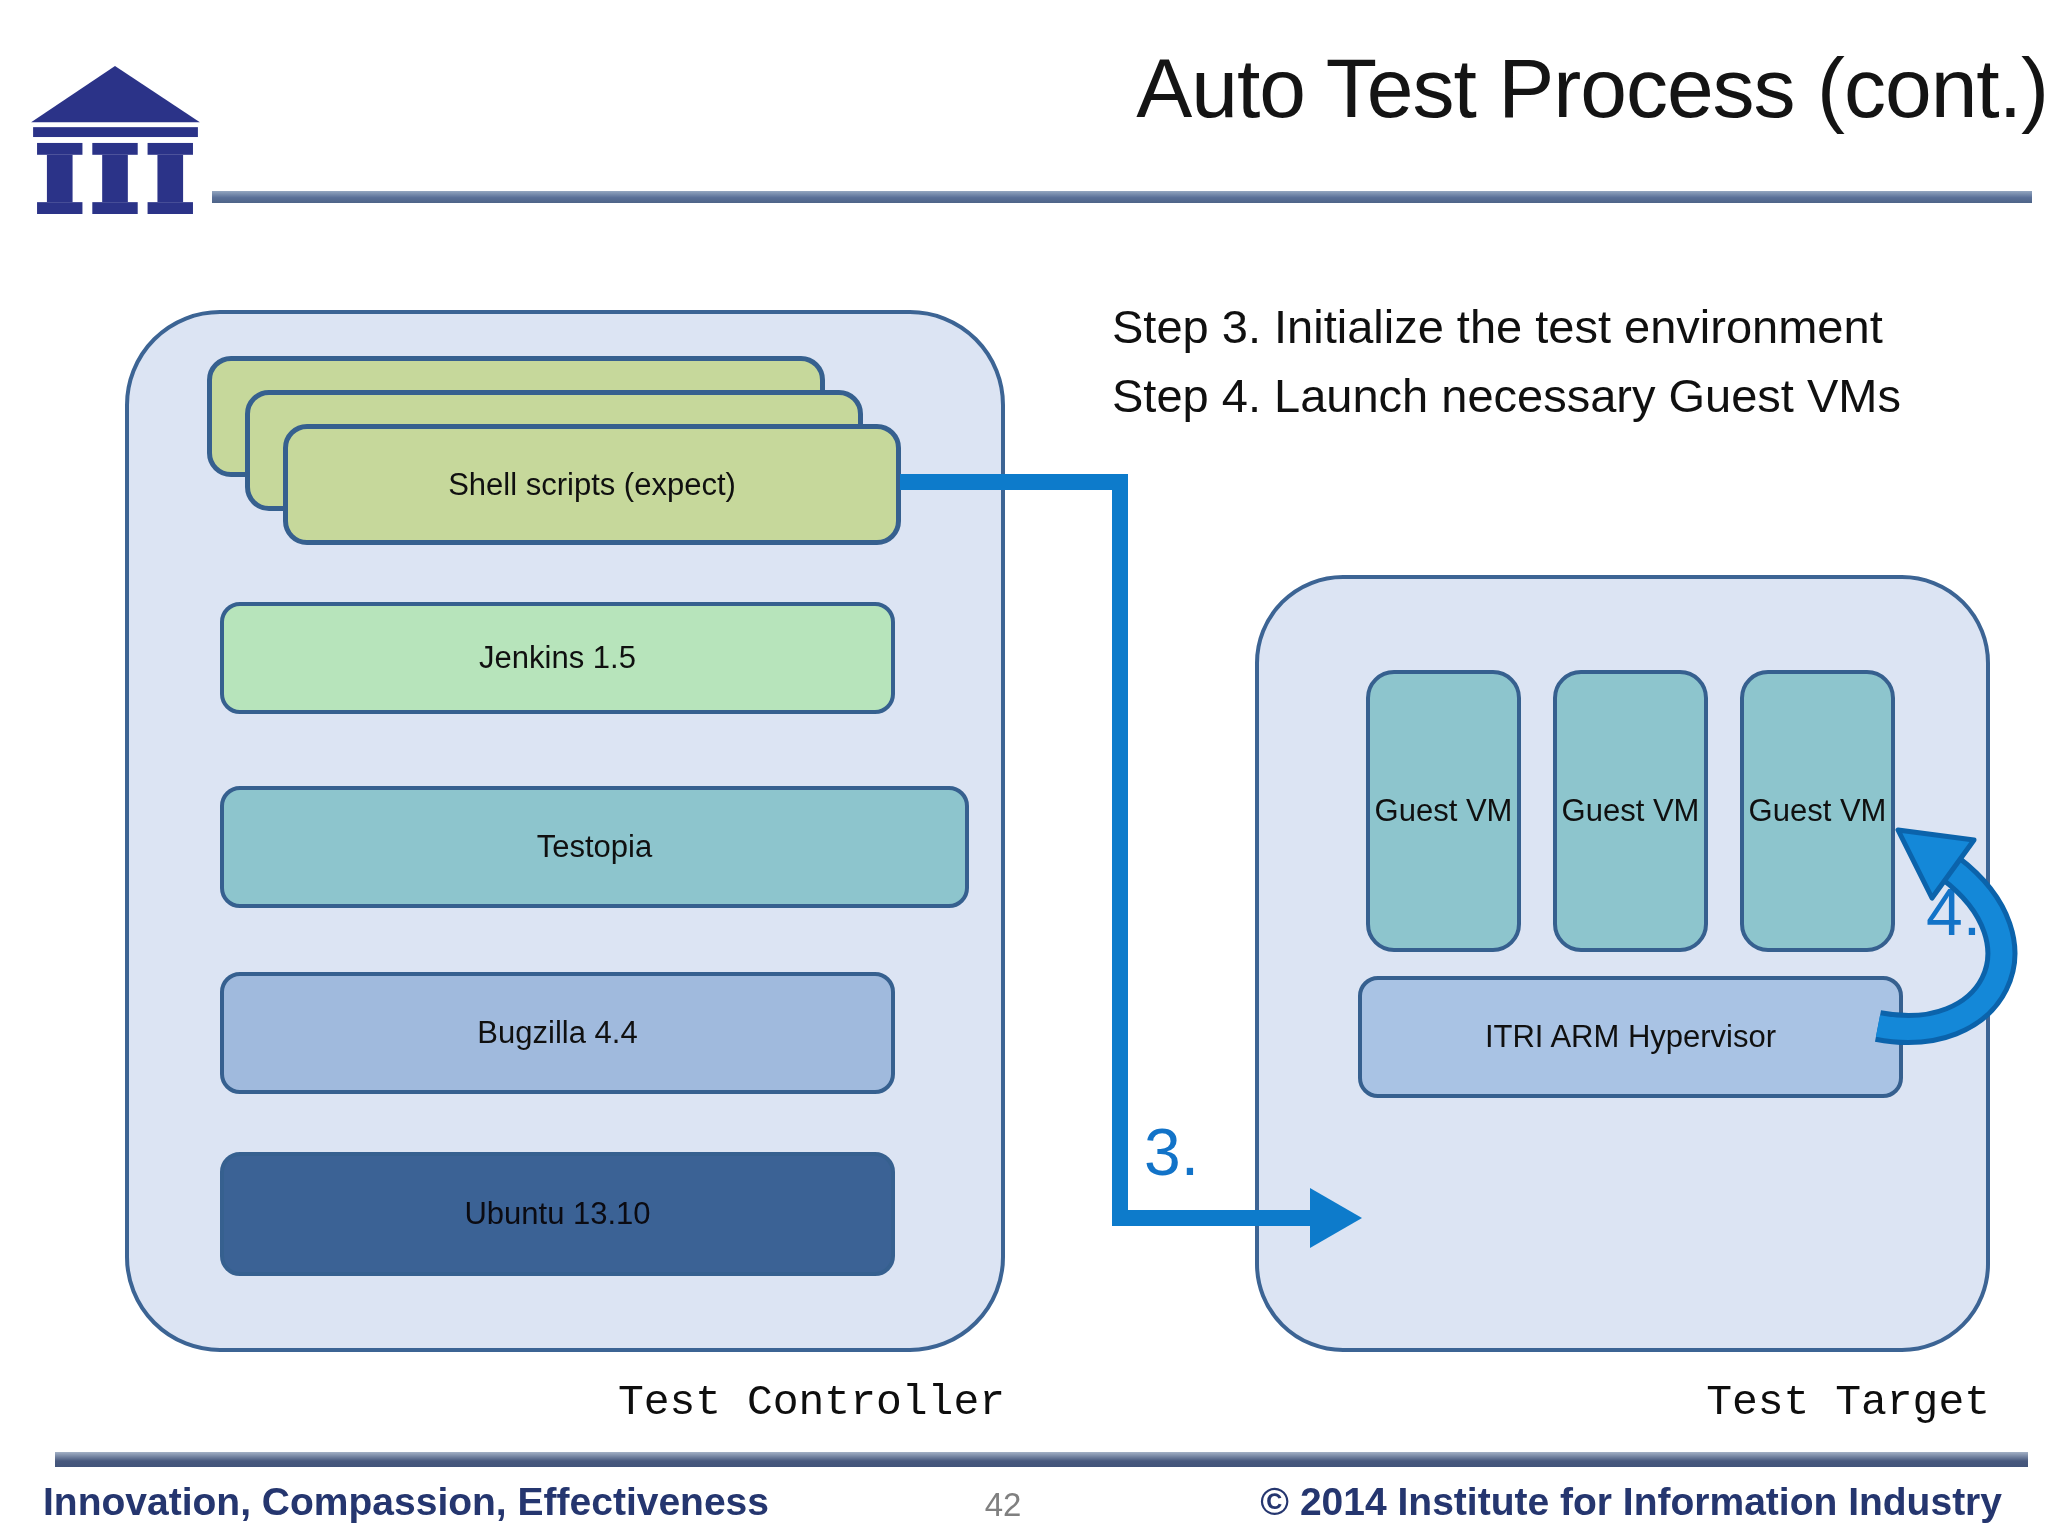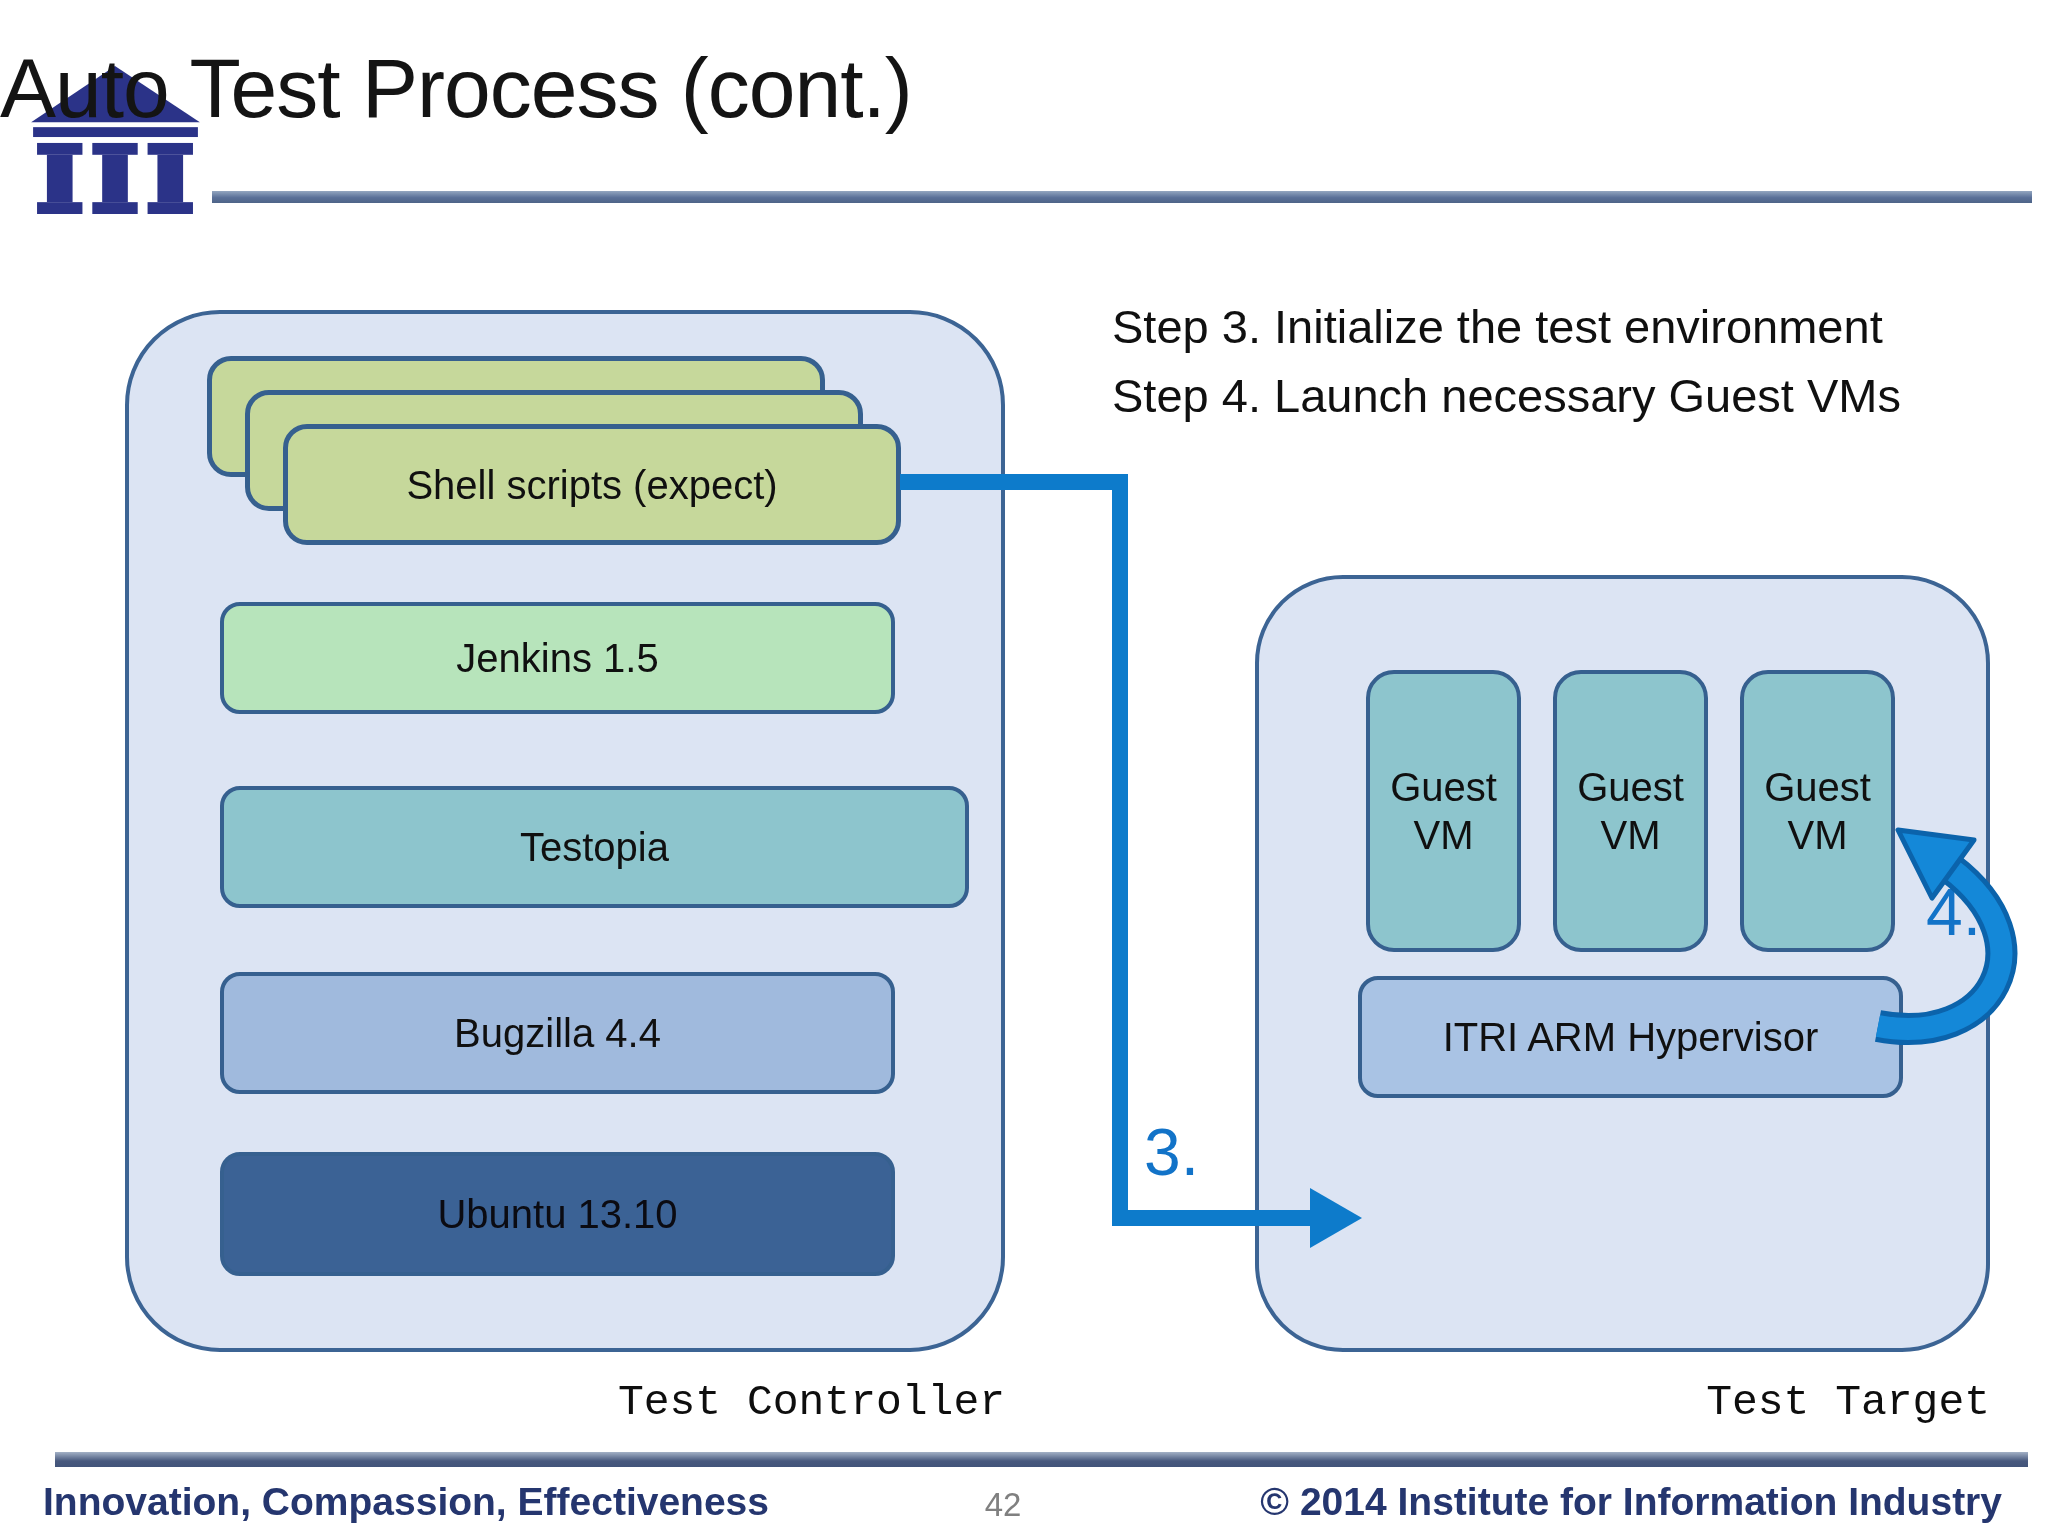--- a/index.html
+++ b/index.html
@@ -3,21 +3,21 @@
 <meta charset="utf-8">
 <style>
   html,body { margin:0; padding:0; background:#ffffff; }
   .slide {
     position:relative; width:2048px; height:1536px; background:#ffffff;
     font-family:"Liberation Sans", sans-serif; overflow:hidden;
   }
   
   .logo { position:absolute; left:28px; top:64px; width:175px; height:150px; }
   .title {
-    position:absolute; left:0; right:0; top:40px; text-align:left;
+    position:absolute; left:0; right:0; top:40px; text-align:right;
     font-size:84px; color:#141414; letter-spacing:-1px;
   }
   .title-rule {
     position:absolute; left:212px; top:191px; width:1820px; height:12px;
     background:linear-gradient(180deg,#93a6c0 0%,#5a7098 55%,#4e6488 100%);
   }
   
   .steps {
     position:absolute; left:1112px; top:292px; font-size:47px; color:#101010;
     line-height:69px; white-space:nowrap;
@@ -26,21 +26,21 @@
   .container {
     position:absolute; box-sizing:border-box; background:#dce4f3;
     border:4px solid #3c6494;
   }
   .ctrl { left:125px; top:310px; width:880px; height:1042px; border-radius:95px; }
   .tgt  { left:1255px; top:575px; width:735px; height:777px; border-radius:88px; }
   
   .node {
     position:absolute; box-sizing:border-box; border:4px solid #36608f;
     border-radius:20px; display:flex; align-items:center; justify-content:center;
-    font-size:40px; color:#101010; text-align:center; line-height:1.2;
+    font-size:31px; color:#101010; text-align:center; line-height:1.2;
   }
   .shell { width:618px; height:121px; border-radius:24px; border-width:5px;
            background:#c6d89b; }
   .shell.back { left:207px; top:356px; }
   .shell.mid  { left:245px; top:390px; }
   .shell.front{ left:283px; top:424px; }
   .jenkins  { left:220px; top:602px;  width:675px; height:112px; background:#b7e4bb; }
   .testopia { left:220px; top:786px;  width:749px; height:122px; background:#8dc5cd; }
   .bugzilla { left:220px; top:972px;  width:675px; height:122px; background:#a0badd; }
   .ubuntu13 { left:220px; top:1152px; width:675px; height:124px; background:#3b6295; color:#0b0b12; }

